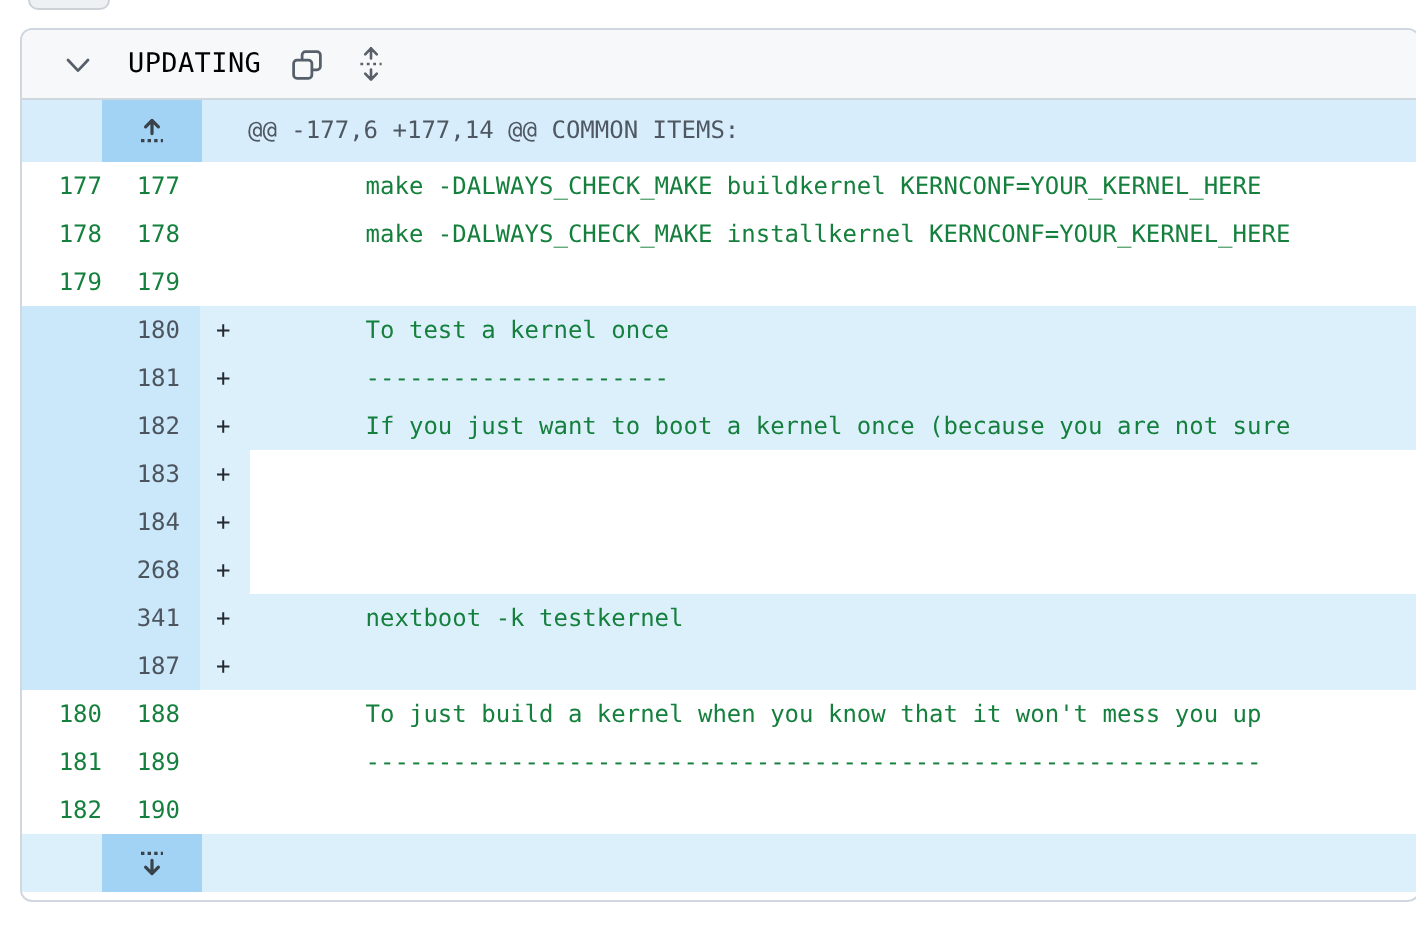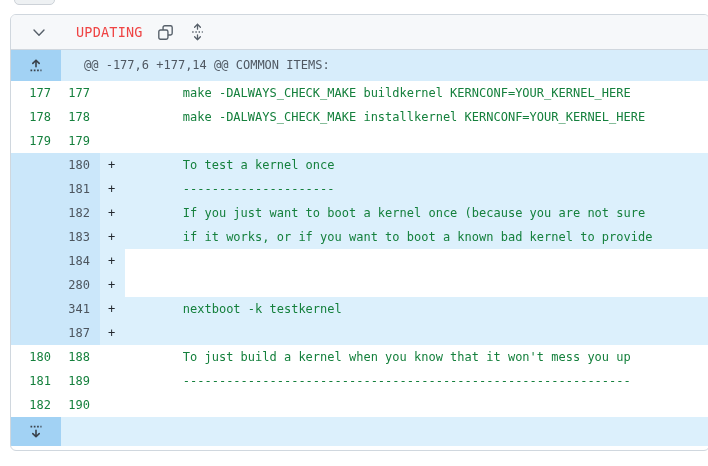--- a/index.html
+++ b/index.html
@@ -19,29 +19,29 @@
   }
   .file-header {
     height:35px; background:#f6f8fa; border-bottom:1px solid #d0d7de;
     display:flex; align-items:center; padding:0 12px 0 19px;
   }
   .icon-btn {
     background:none; border:none; padding:2px; margin:0; cursor:pointer;
     display:flex; align-items:center; justify-content:center; color:#57606a;
   }
   .file-title {
-    font-size:13.5px; color:#ef4444; margin:0 12px 0 28px; letter-spacing:0.2px;
+    font-size:13.5px; color:#000000; margin:0 12px 0 16px; letter-spacing:0.2px;
   }
   .btn-unfold { margin-left:12px; }
   .diff-body { width:100%; }
   .row {
     display:grid; grid-template-columns:50px 39px 25px 1fr;
     height:24px; line-height:24px; font-size:12px; background:#ffffff;
   }
-  .row.hunk, .row.expand { grid-template-columns:50px 1fr; }
+  .row.hunk, .row.expand { grid-template-columns:50px 1fr;padding-left:40px; }
   .row.hunk   { height:31px; line-height:31px; background:#d7edfb; }
   .row.expand { height:29px; background:#dcf0fc; }
   .gutter-btn {
     width:50px; height:100%; border:none; padding:0; margin:0; cursor:pointer;
     background:#a2d2f4; display:flex; align-items:center; justify-content:center;
   }
   .hunk-text { padding-left:23px; color:#4f5862; white-space:pre; }
   .num  { text-align:right; padding-right:10px; color:#15803d; cursor:pointer; }
   .sign { padding-left:8px; color:#24292f; }
   .code { white-space:pre; tab-size:8; color:#15803d; overflow:hidden; }
@@ -126,30 +126,29 @@
       <div class="row add">
         <div class="num"></div>
         <div class="num">182</div>
         <div class="sign">+</div>
         <div class="code">	If you just want to boot a kernel once (because you are not sure</div>
       </div>
       <div class="row add">
         <div class="num"></div>
         <div class="num">183</div>
         <div class="sign">+</div>
-        <div class="code">	if it works, or if you want to boot a known bad kernel to provide</div>
       </div>
       <div class="row add">
         <div class="num"></div>
         <div class="num">184</div>
         <div class="sign">+</div>
       </div>
       <div class="row add">
         <div class="num"></div>
-        <div class="num">280</div>
+        <div class="num">268</div>
         <div class="sign">+</div>
       </div>
       <div class="row add">
         <div class="num"></div>
         <div class="num">341</div>
         <div class="sign">+</div>
         <div class="code">	nextboot -k testkernel</div>
       </div>
       <div class="row add">
         <div class="num"></div>

